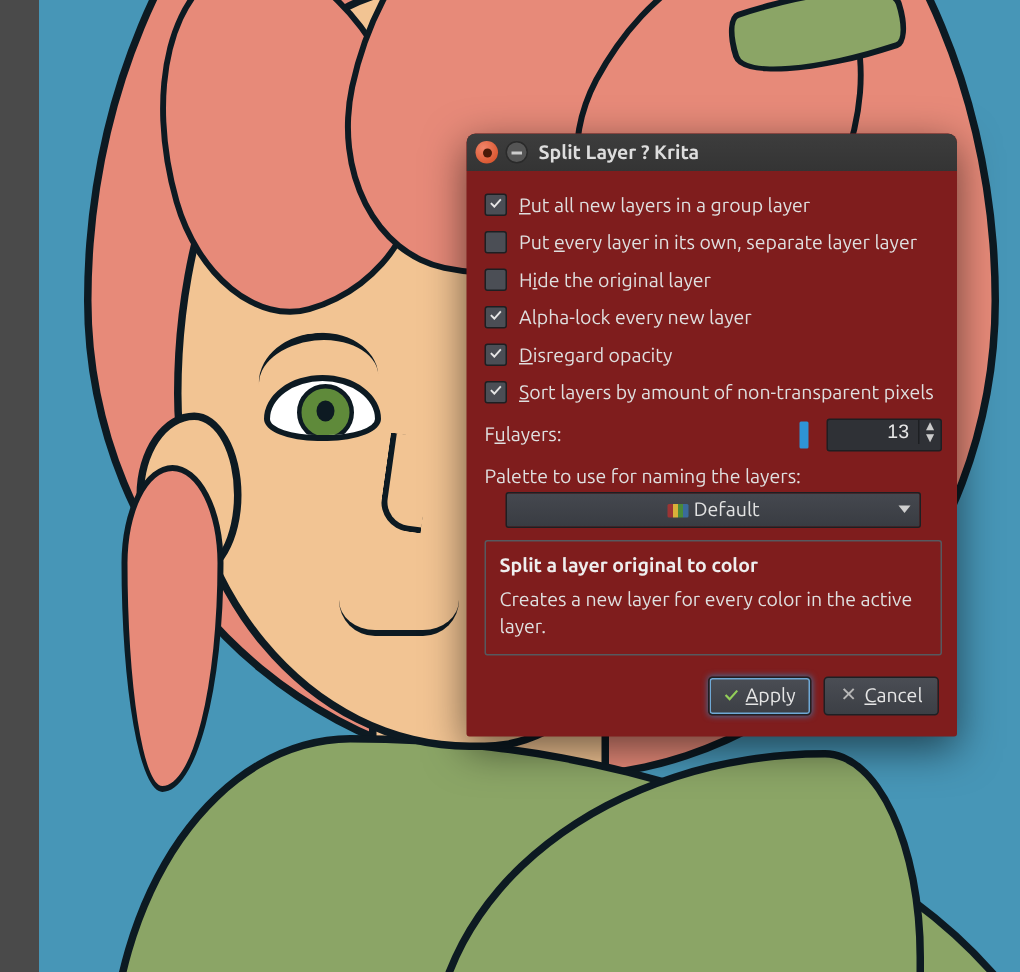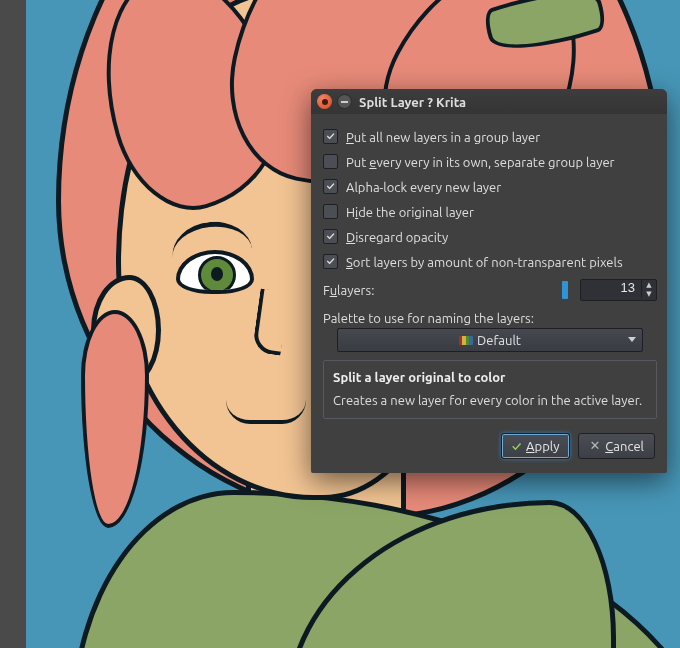--- a/index.html
+++ b/index.html
@@ -24,21 +24,21 @@
   .bang.b2{left:210px;top:-80px;width:210px;height:260px;transform:rotate(12deg)}
   .bang.b3{left:370px;top:-40px;width:170px;height:220px;transform:rotate(28deg)}
   .leaf{position:absolute;left:460px;top:-8px;width:110px;height:48px;background:#8ba566;border:4px solid #0d1a22;border-radius:10% 90% 10% 90%/50% 50% 50% 50%;transform:rotate(-18deg)}
   .ear{position:absolute;left:65px;top:275px;width:60px;height:100px;background:#f2c493;border:5px solid #0d1a22;border-radius:55% 45% 45% 55%/50% 50% 50% 50%}
   .neck{position:absolute;left:220px;top:455px;width:150px;height:160px;background:#f2c493;border-left:5px solid #0d1a22;border-right:5px solid #0d1a22}
   .collar{position:absolute;left:45px;top:490px;width:640px;height:320px;background:#8ba566;border:5px solid #0d1a22;border-radius:25% 75% 0 0/70% 90% 0 0}
   .collar2{position:absolute;left:260px;top:500px;width:320px;height:220px;background:#8ba566;border:5px solid #0d1a22;border-radius:80% 20% 0 0/90% 60% 0 0}
   .sidelock{position:absolute;left:55px;top:310px;width:60px;height:210px;background:#e78a79;border:4px solid #0d1a22;border-radius:50% 50% 60% 40%/30% 30% 70% 70%}
 
   
-  .dialog{position:absolute;left:311px;top:89px;width:356px;background:#404040;color:#dfdfdf;font-size:13px;border-radius:6px 6px 2px 2px;box-shadow:0 8px 28px rgba(0,0,0,0.55);overflow:hidden}
+  .dialog{position:absolute;left:311px;top:89px;width:327px;background:#7f1d1d;color:#dfdfdf;font-size:13px;border-radius:6px 6px 2px 2px;box-shadow:0 8px 28px rgba(0,0,0,0.55);overflow:hidden}
   .titlebar{display:flex;align-items:center;height:25px;background:linear-gradient(#3d3d3d,#343434);padding:0 6px;gap:5px}
   .tbtn{width:15px;height:15px;border-radius:50%;display:flex;align-items:center;justify-content:center}
   .tbtn.close{background:radial-gradient(circle at 35% 30%,#f08469,#d44a1f)}
   .tbtn.close::before{content:"";width:6px;height:6px;background:#4a1a08;border-radius:50%}
   .tbtn.min{background:#555;border:1px solid #2a2a2a;box-sizing:border-box}
   .tbtn.min::before{content:"";display:block;width:7px;height:2px;background:#ccc;margin:auto}
   .title{font-weight:bold;color:#ddd;font-size:13px;margin-left:2px}
   .body{padding:10px 8px 12px 10px}
   .chk{display:flex;align-items:center;gap:8px;padding:5px 2px;cursor:pointer}
   .box{width:13px;height:13px;border:1px solid #1d1f22;background:#4b4e55;border-radius:2px;display:flex;align-items:center;justify-content:center;flex:0 0 auto}
@@ -105,29 +105,29 @@
       <div class="title">Split Layer ? Krita</div>
     </div>
     <div class="body">
       <div id="opts">
           <div class="chk">
             <span class="box on"></span>
             <span class="lbl"><span></span><u>P</u><span>ut all new layers in a group layer</span></span>
           </div>
           <div class="chk">
             <span class="box"></span>
-            <span class="lbl"><span>Put </span><u>e</u><span>very very in its own, separate group layer</span></span>
+            <span class="lbl"><span>Put </span><u>e</u><span>very layer in its own, separate layer layer</span></span>
+          </div>
+          <div class="chk">
+            <span class="box"></span>
+            <span class="lbl"><span>H</span><u>i</u><span>de the original layer</span></span>
           </div>
           <div class="chk">
             <span class="box on"></span>
             <span class="lbl">Alpha-lock every new layer</span>
-          </div>
-          <div class="chk">
-            <span class="box"></span>
-            <span class="lbl"><span>H</span><u>i</u><span>de the original layer</span></span>
           </div>
           <div class="chk">
             <span class="box on"></span>
             <span class="lbl"><span></span><u>D</u><span>isregard opacity</span></span>
           </div>
           <div class="chk">
             <span class="box on"></span>
             <span class="lbl"><span></span><u>S</u><span>ort layers by amount of non-transparent pixels</span></span>
           </div>
         </div>

